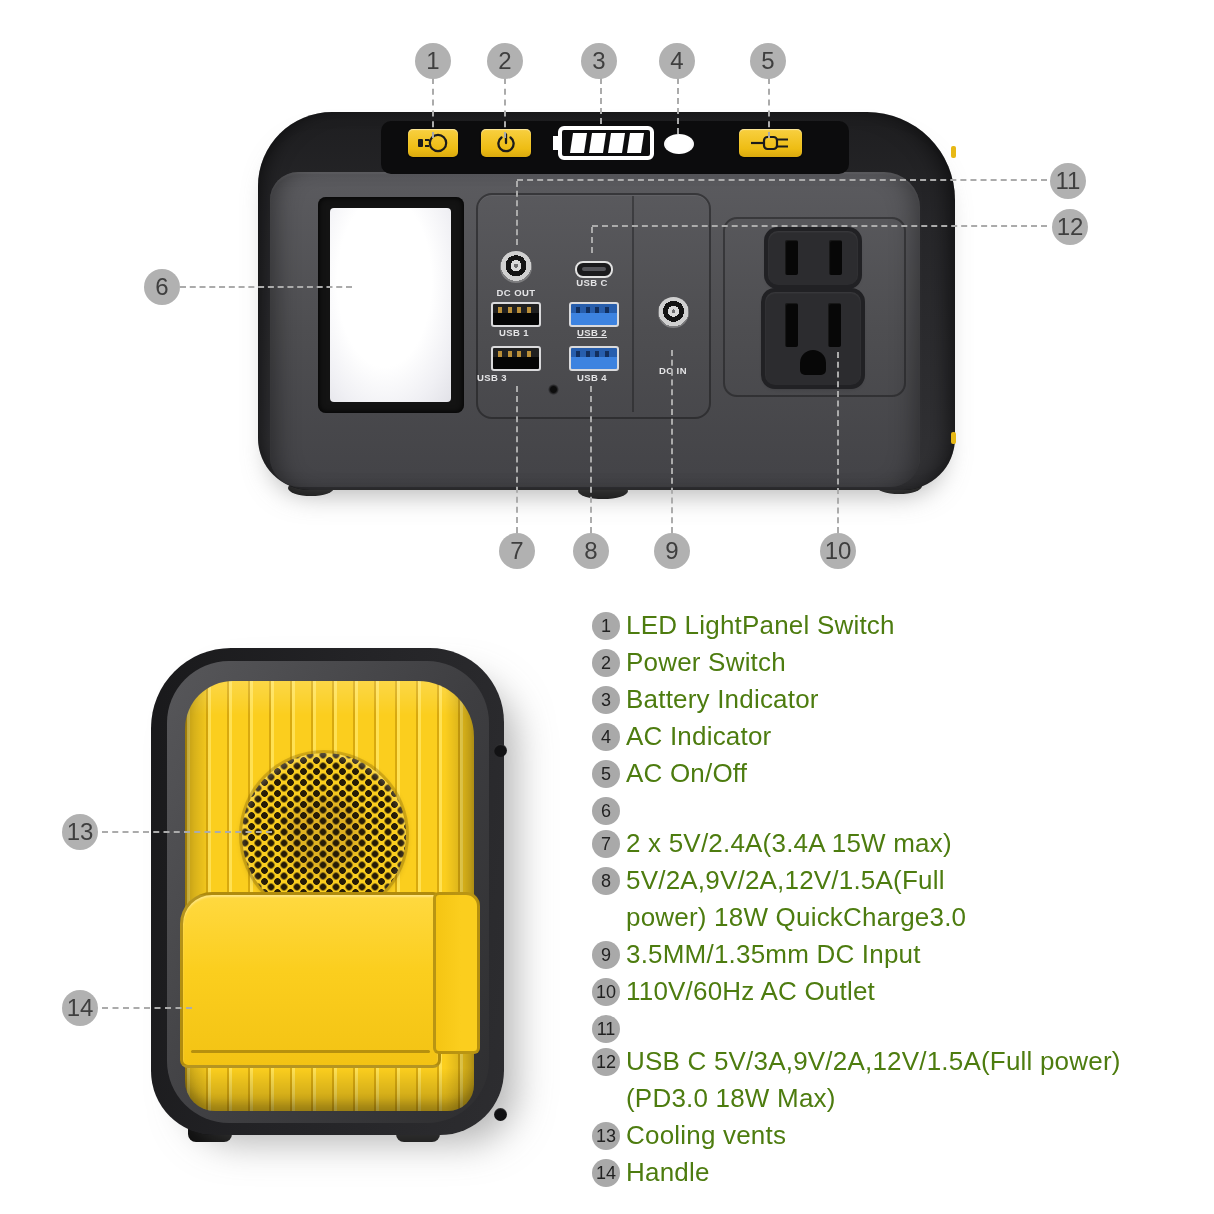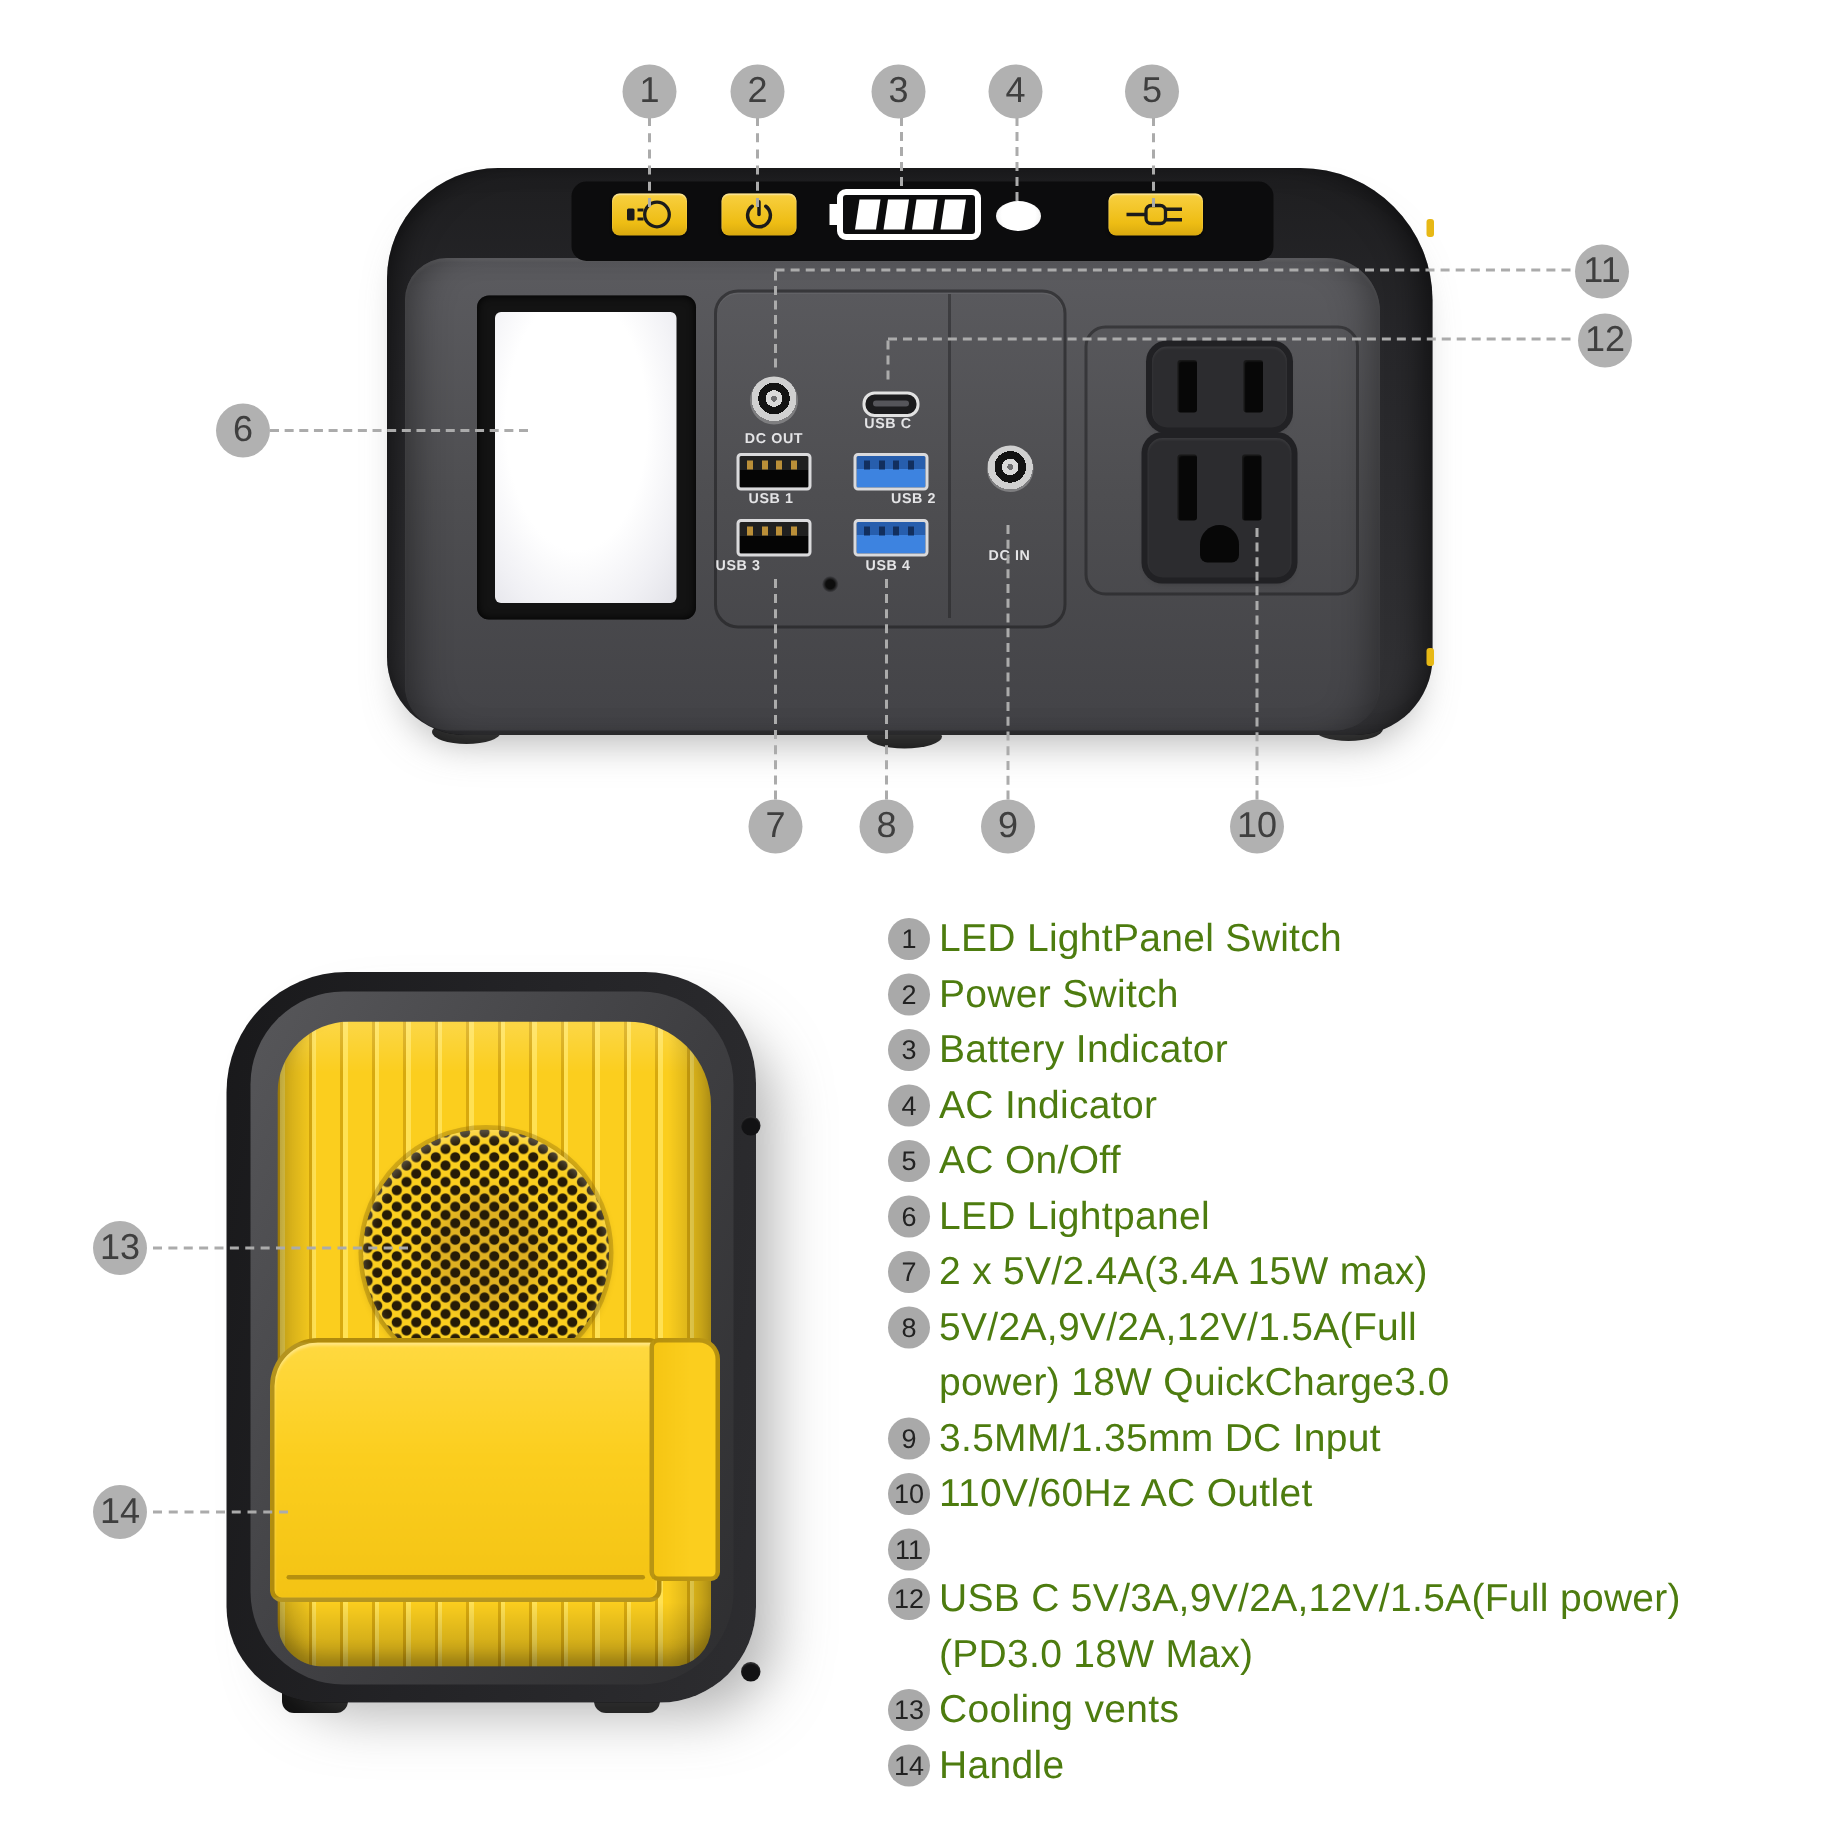--- a/index.html
+++ b/index.html
@@ -165,21 +165,21 @@
   <span class="plab" style="left:564px;top:277px;">USB C</span>
 
   <div class="usb-a usb-black" style="left:491px;top:302px;">
       <span class="pins"></span>
     </div>
   <span class="plab" style="left:486px;top:327px;">USB 1</span>
 
   <div class="usb-a usb-blue" style="left:569px;top:302px;">
       <span class="pins"></span>
     </div>
-  <span class="plab" style="left:581px;top:327px;">USB 2</span>
+  <span class="plab" style="left:564px;top:327px;text-decoration:underline;">USB 2</span>
 
   <div class="usb-a usb-black" style="left:491px;top:346px;">
       <span class="pins"></span>
     </div>
   <span class="plab" style="left:464px;top:372px;">USB 3</span>
 
   <div class="usb-a usb-blue" style="left:569px;top:346px;">
       <span class="pins"></span>
     </div>
   <span class="plab" style="left:564px;top:372px;">USB 4</span>
@@ -261,21 +261,20 @@
     <div class="lrow">
         <span class="lnum">4</span>
         <span class="llab">AC Indicator</span>
       </div>
     <div class="lrow">
         <span class="lnum">5</span>
         <span class="llab">AC On/Off</span>
       </div>
     <div class="lrow">
         <span class="lnum">6</span>
-        <span class="llab">LED Lightpanel</span>
       </div>
     <div class="lrow">
         <span class="lnum">7</span>
         <span class="llab">2 x 5V/2.4A(3.4A 15W max)</span>
       </div>
     <div class="lrow">
         <span class="lnum">8</span>
         <span class="llab">5V/2A,9V/2A,12V/1.5A(Full
 power) 18W QuickCharge3.0</span>
       </div>

